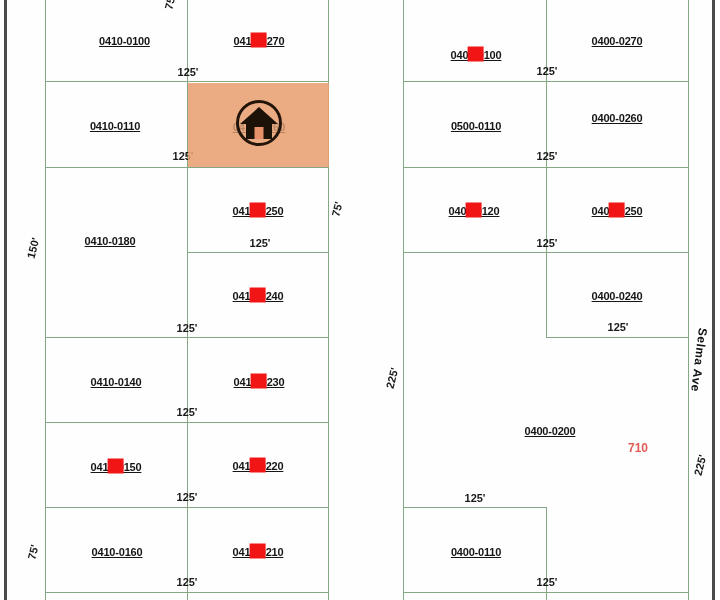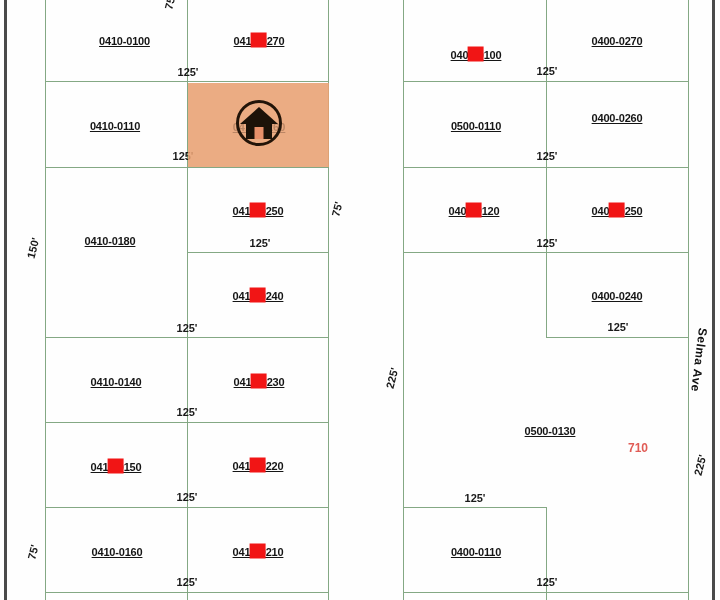--- a/index.html
+++ b/index.html
@@ -108,21 +108,21 @@
       <div class="parcel-label" style="left: 258px; top: 466px;">0410-0220<span class="marker"></span></div>
       <div class="parcel-label" style="left: 117px; top: 552px;">0410-0160</div>
       <div class="parcel-label" style="left: 258px; top: 552px;">0410-0210<span class="marker"></span></div>
       <div class="parcel-label" style="left: 476px; top: 55px;">0400-0100<span class="marker"></span></div>
       <div class="parcel-label" style="left: 617px; top: 41px;">0400-0270</div>
       <div class="parcel-label" style="left: 476px; top: 126px;">0500-0110</div>
       <div class="parcel-label" style="left: 617px; top: 118px;">0400-0260</div>
       <div class="parcel-label" style="left: 474px; top: 211px;">0400-0120<span class="marker"></span></div>
       <div class="parcel-label" style="left: 617px; top: 211px;">0400-0250<span class="marker"></span></div>
       <div class="parcel-label" style="left: 617px; top: 296px;">0400-0240</div>
-      <div class="parcel-label" style="left: 550px; top: 431px;">0500-0130</div>
+      <div class="parcel-label" style="left: 550px; top: 431px;">0400-0200</div>
       <div class="parcel-label" style="left: 476px; top: 552px;">0400-0110</div>
       <div class="dim-label" style="left: 188px; top: 72px; transform: translate(-50%, -50%);">125'</div>
       <div class="dim-label dim-under" style="left: 183px; top: 156px; transform: translate(-50%, -50%);">125'</div>
       <div class="dim-label" style="left: 260px; top: 243px; transform: translate(-50%, -50%);">125'</div>
       <div class="dim-label" style="left: 187px; top: 328px; transform: translate(-50%, -50%);">125'</div>
       <div class="dim-label" style="left: 187px; top: 412px; transform: translate(-50%, -50%);">125'</div>
       <div class="dim-label" style="left: 187px; top: 497px; transform: translate(-50%, -50%);">125'</div>
       <div class="dim-label" style="left: 187px; top: 582px; transform: translate(-50%, -50%);">125'</div>
       <div class="dim-label" style="left: 33px; top: 248px; transform: translate(-50%, -50%) rotate(-75deg);">150'</div>
       <div class="dim-label" style="left: 337px; top: 209px; transform: translate(-50%, -50%) rotate(-75deg);">75'</div>

